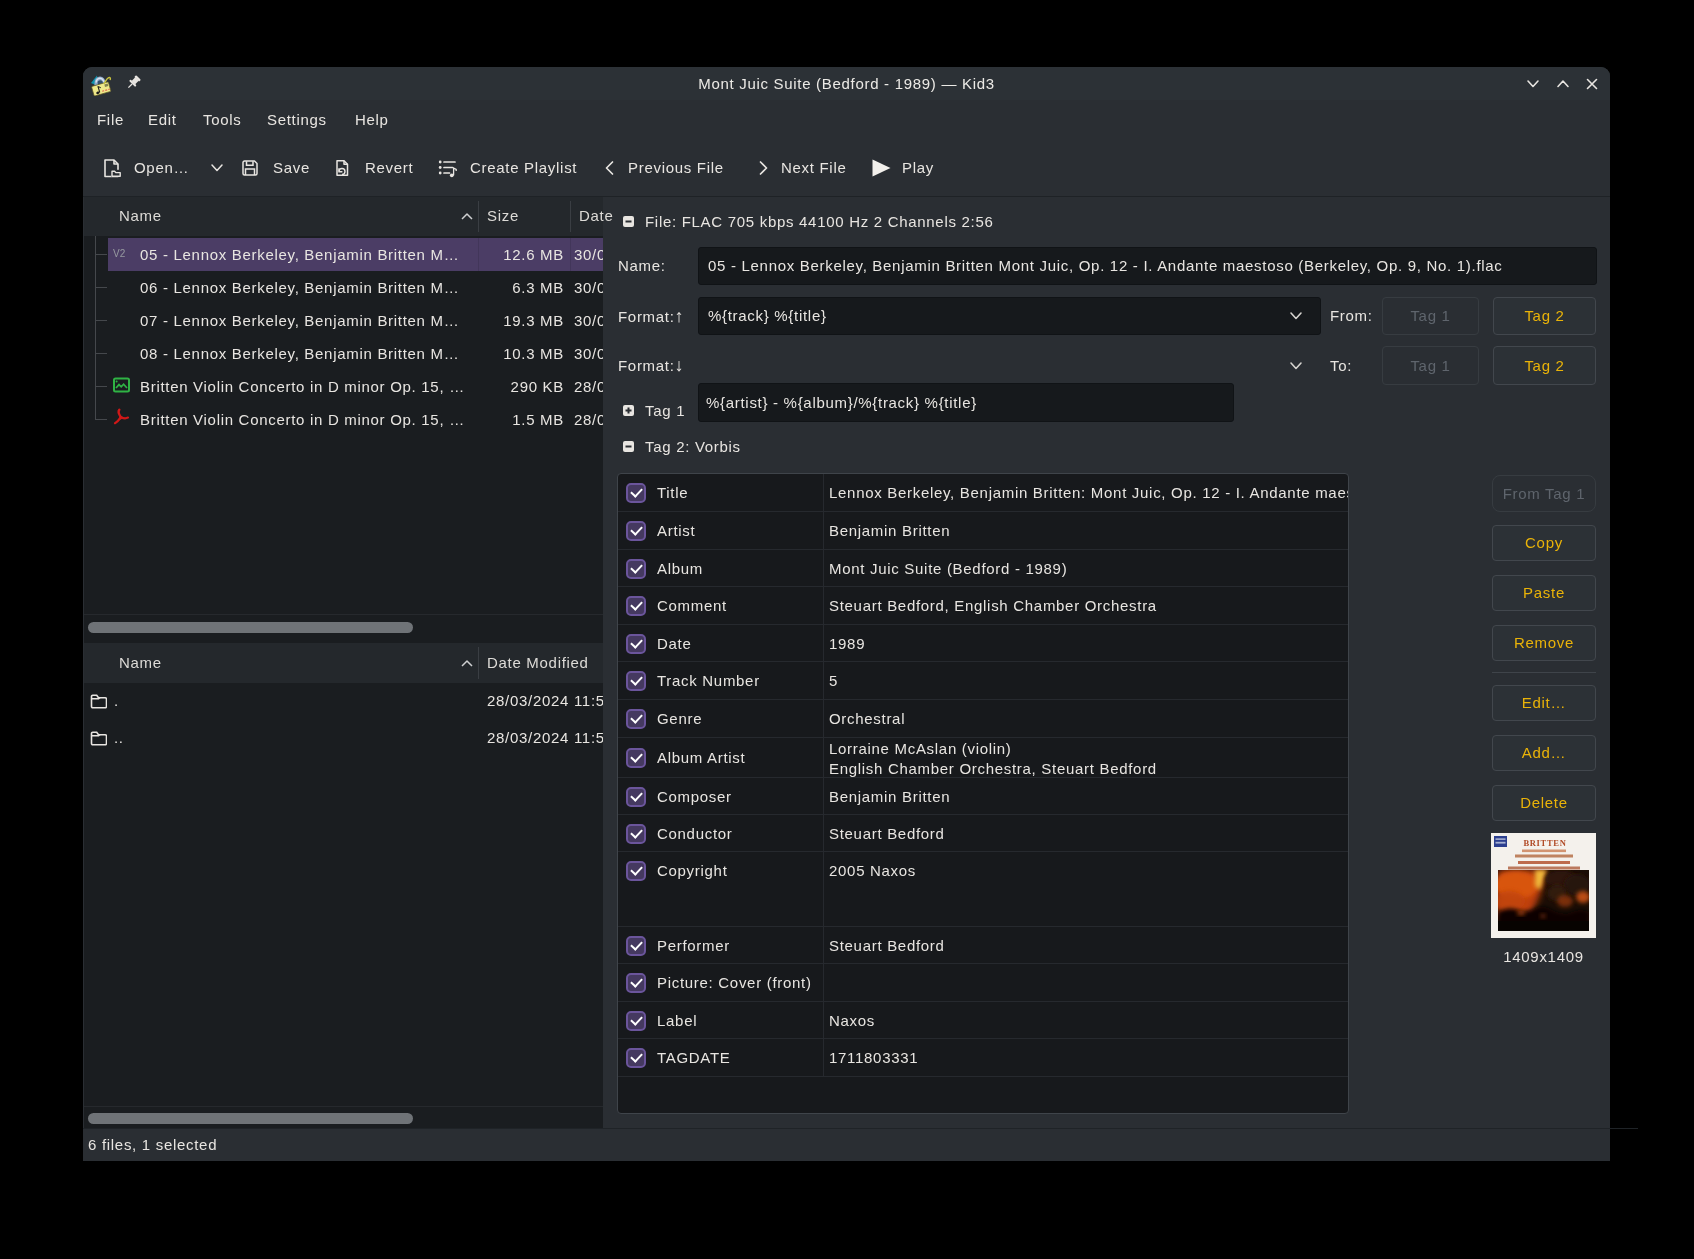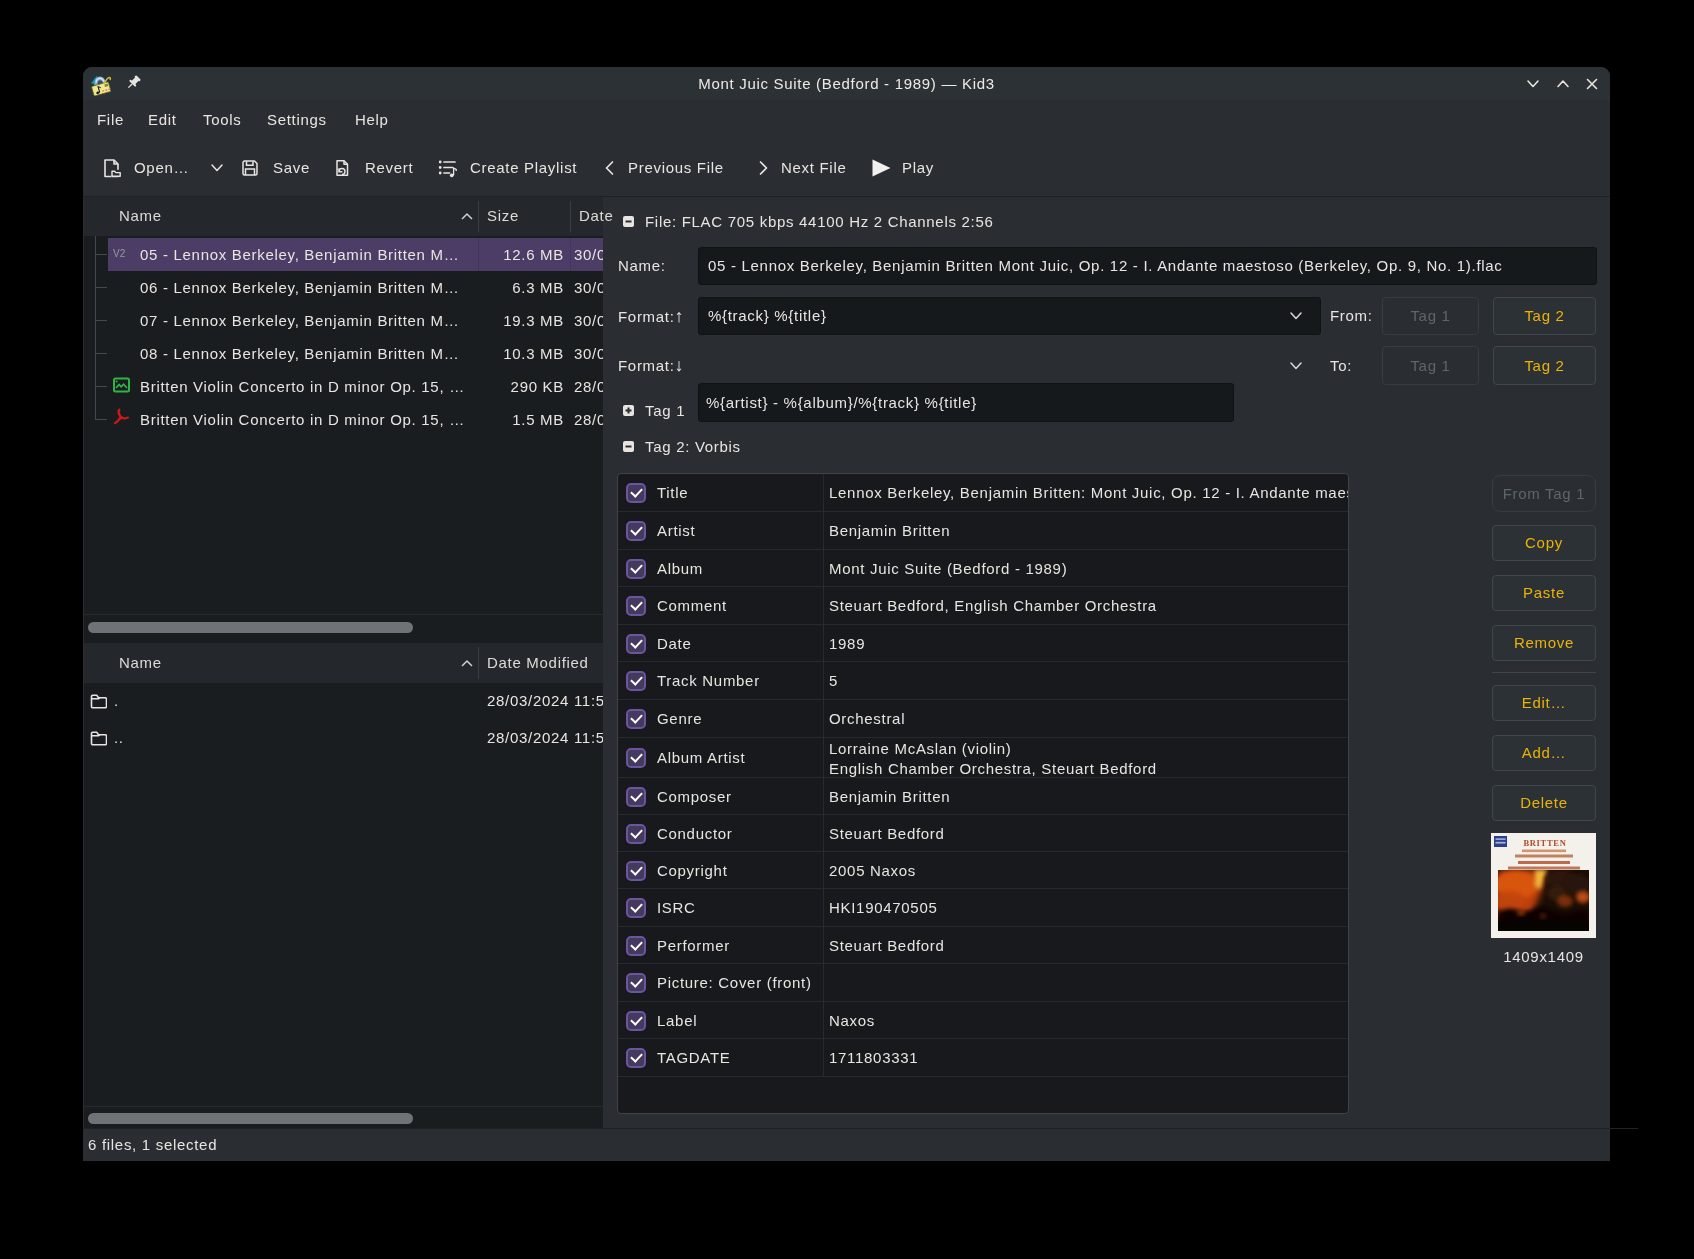--- a/index.html
+++ b/index.html
@@ -313,25 +313,20 @@
     <div class="tablerow" style="top:340px;height:37px;line-height:37px;">
       <div class="cb" style="top:9px"></div>
         <div class="tlbl">Conductor</div>
       <div class="tval">Steuart Bedford</div>
     </div>
     <div class="tablerow" style="top:377px;height:37px;line-height:37px;">
       <div class="cb" style="top:9px"></div>
         <div class="tlbl">Copyright</div>
       <div class="tval">2005 Naxos</div>
     </div>
-    <div class="tablerow" style="top:414px;height:38px;line-height:38px;">
-      <div class="cb" style="top:9px"></div>
-        <div class="tlbl">ISRC</div>
-      <div class="tval">HKI190470505</div>
-    </div>
     <div class="tablerow" style="top:452px;height:37px;line-height:37px;">
       <div class="cb" style="top:9px"></div>
         <div class="tlbl">Performer</div>
       <div class="tval">Steuart Bedford</div>
     </div>
     <div class="tablerow" style="top:489px;height:38px;line-height:38px;">
       <div class="cb" style="top:9px"></div>
         <div class="tlbl">Picture: Cover (front)</div>
       <div class="tval"></div>
     </div>

